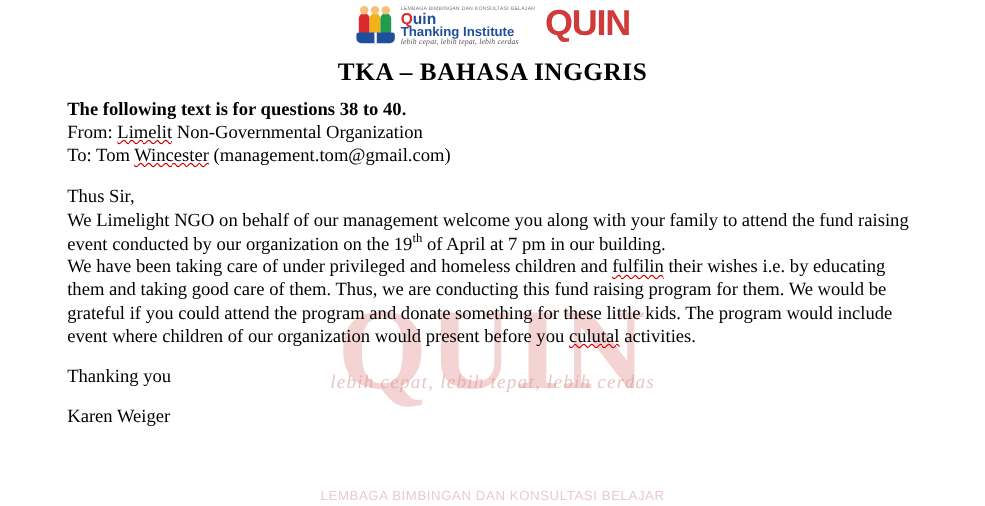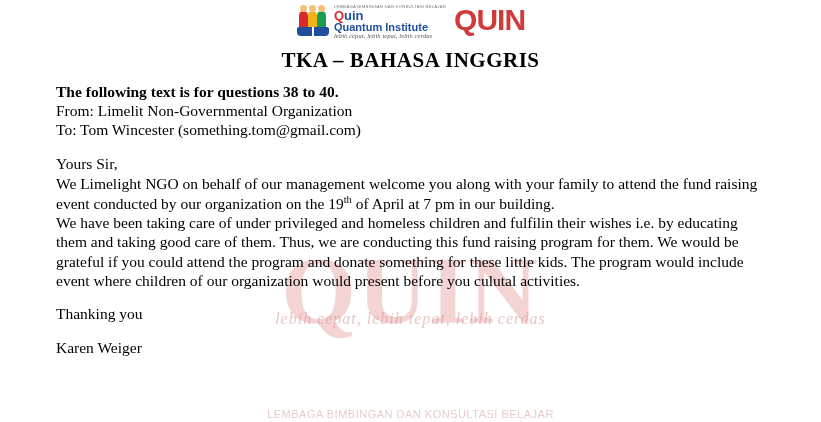--- a/index.html
+++ b/index.html
@@ -184,20 +184,21 @@
   }
   .para {
     font-size: 15.5px;
     line-height: 1.24;
     text-align: left;
   }
   .spacer {
     height: 15px;
   }
   .spell {
+    text-decoration: underline;
     text-decoration-style: wavy;
     text-decoration-color: #d40000;
     text-decoration-thickness: 1px;
     margin-top: 36px;
   }
   .grammar {
     text-decoration-style: wavy;
     text-decoration-color: #1a7f1a;
     text-decoration-thickness: 1px;
   }
@@ -219,39 +220,39 @@
 <div class="logo-header">
   <div class="logo-mark">
     <div class="kid k1"></div>
     <div class="kid k2"></div>
     <div class="kid k3"></div>
     <div class="book"></div>
   </div>
   <div class="logo-text">
     <div class="logo-top">LEMBAGA BIMBINGAN DAN KONSULTASI BELAJAR</div>
     <div class="logo-name"><span class="q">Q</span><span>uin</span></div>
-    <div class="logo-name" style="font-size:11px;">Quantum Institute</div>
+    <div class="logo-name" style="font-size:11px;">Thanking Institute</div>
     <div class="logo-slogan">lebih cepat, lebih tepat, lebih cerdas</div>
   </div>
   <div class="logo-right">QUIN</div>
 </div>
 
 <div class="doc">
 
   <div class="doc-title">TKA – BAHASA INGGRIS</div>
 
   <div class="bold-line">The following text is for questions 38 to 40.</div>
 
   <div class="line"><span>From:</span> <span class="spell">Limelit</span><span> Non-Governmental Organization</span></div>
 
-  <div class="line"><span>To:</span> <span>Tom </span><span class="spell">Wincester</span><span> (something.tom@gmail.com)</span></div>
+  <div class="line"><span>To:</span> <span>Tom </span><span class="spell">Wincester</span><span> (management.tom@gmail.com)</span></div>
 
   <div class="spacer"></div>
 
-  <div class="line">Yours Sir,</div>
+  <div class="line">Thus Sir,</div>
 
   <div class="para"><span>We Limelight NGO on behalf of our management welcome you along with your family to attend the fund raising event conducted by our organization on the 19</span><sup>th</sup><span> of April at 7 pm in our building.</span></div>
 
   <div class="para"><span>We have been taking care of under privileged and homeless children and </span><span class="spell">fulfilin</span><span> their wishes </span><span class="grammar">i.e.</span><span> by educating them and taking good care of them. Thus, we are conducting this fund raising program for them. We would be grateful if you could attend the program and donate something for these little kids. The program would include event where children of our organization would present before you </span><span class="spell">culutal</span><span> activities.</span></div>
 
 
 
   <div class="spacer"></div>
 
   <div class="line">Thanking you</div>

